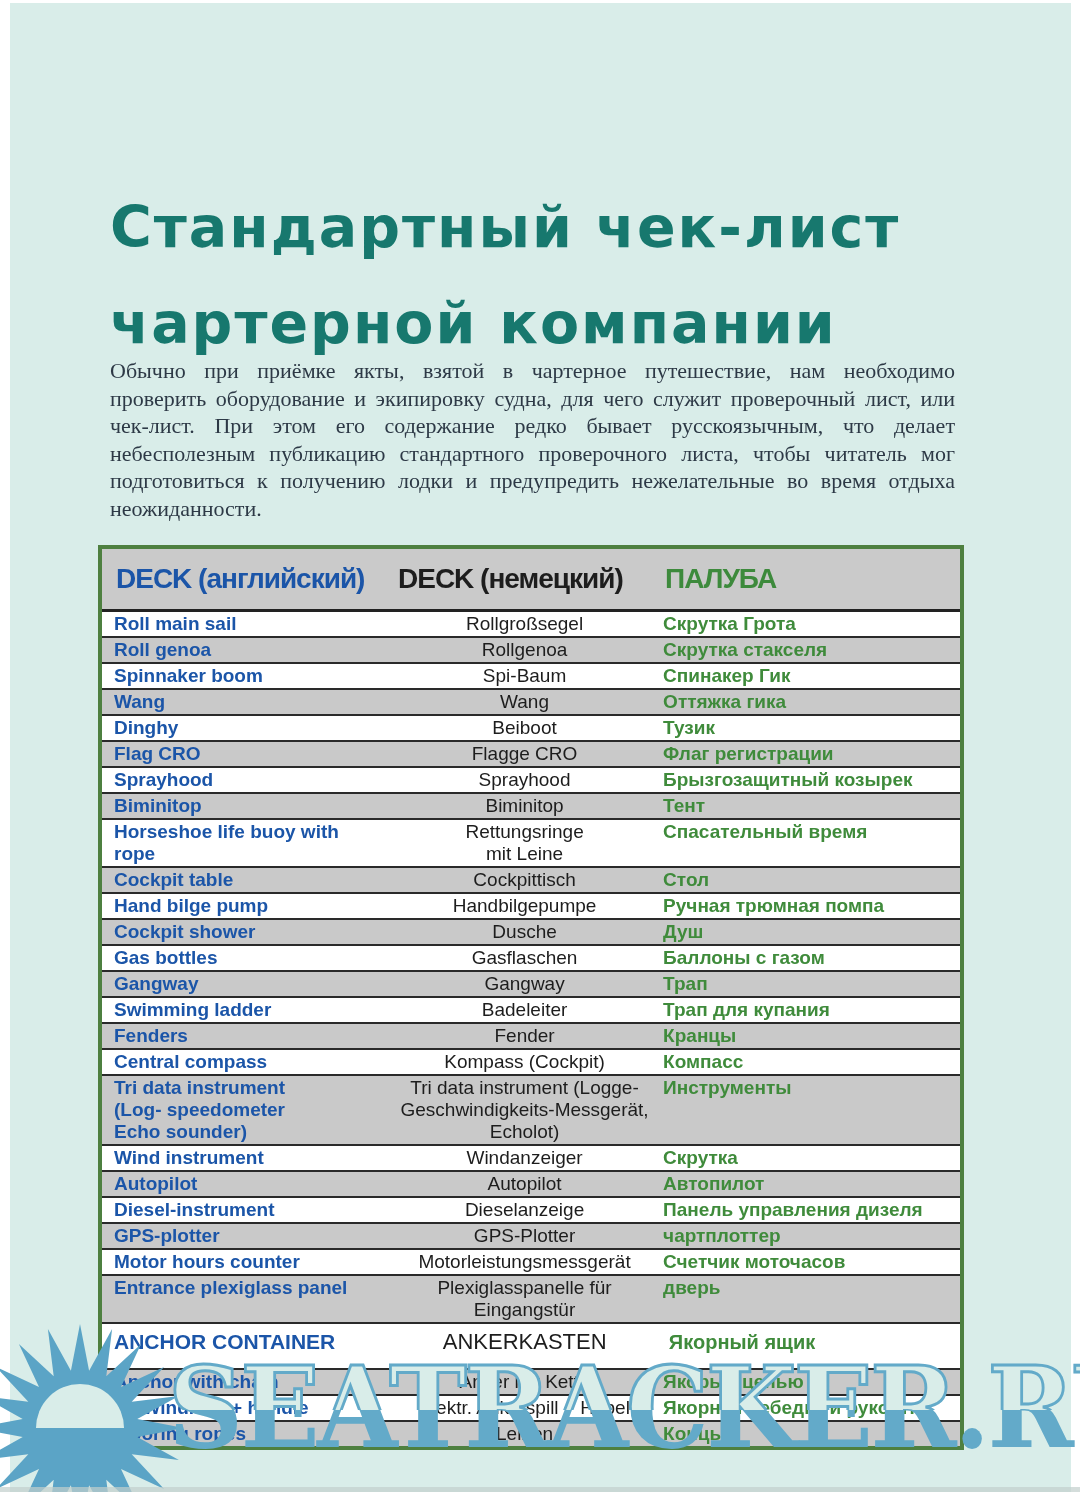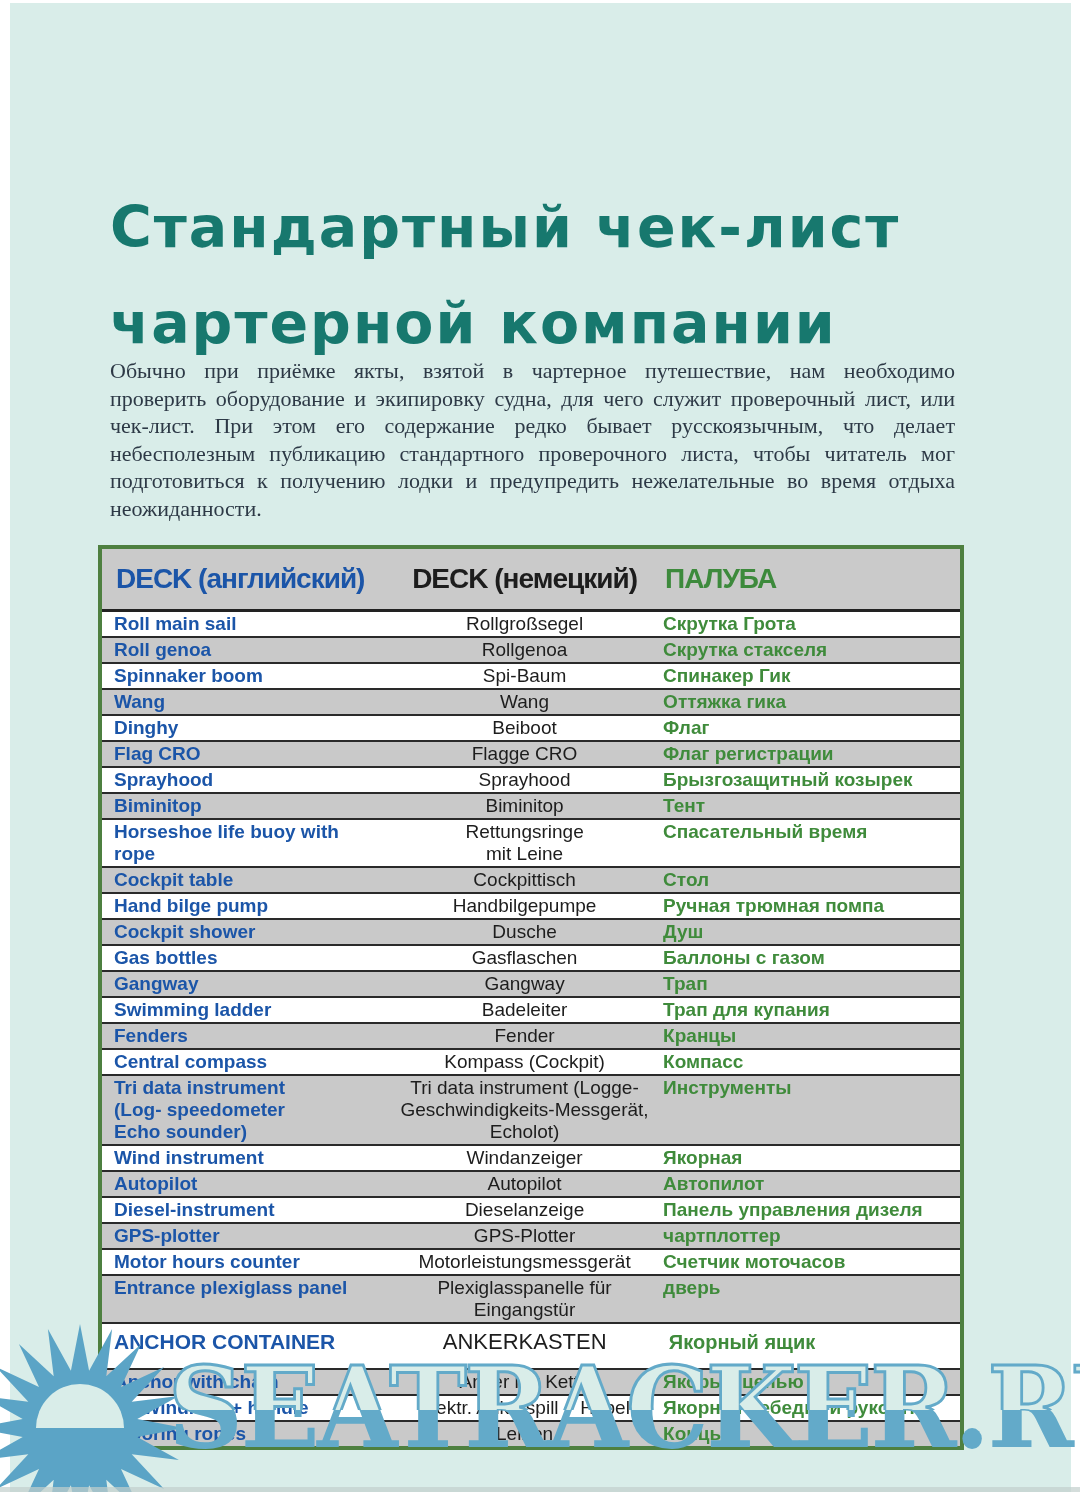--- a/index.html
+++ b/index.html
@@ -55,21 +55,21 @@
     background: #cacaca;
     border-bottom: 3px solid #222222;
   }
   .th {
     font-weight: bold;
     font-size: 28px;
     letter-spacing: -1px;
     box-sizing: border-box;
   }
   .th.en { width: 34.5%; padding-left: 14px; color: #1b55a8; }
-  .th.de { width: 29.5%; text-align: center; color: #1d1d1d; }
+  .th.de { width: 29.5%; color: #1d1d1d; }
   .th.ru { width: 36%;  padding-left: 14px; color: #3d8a3c; }
 
   .trow {
     display: flex;
     border-top: 2px solid #2a2a2a;
     padding: 1px 0;
   }
   .trow:first-child { border-top: none; }
   .trow.yellow { background: #ffffff; }
   .trow.gray   { background: #c9c9c9; }
@@ -146,21 +146,21 @@
           <div class="cell ru">Спинакер Гик</div>
         </div>
         <div class="trow gray">
           <div class="cell en">Wang</div>
           <div class="cell de">Wang</div>
           <div class="cell ru">Оттяжка гика</div>
         </div>
         <div class="trow yellow">
           <div class="cell en">Dinghy</div>
           <div class="cell de">Beiboot</div>
-          <div class="cell ru">Флаг</div>
+          <div class="cell ru">Тузик</div>
         </div>
         <div class="trow gray">
           <div class="cell en">Flag CRO</div>
           <div class="cell de">Flagge CRO</div>
           <div class="cell ru">Флаг регистрации</div>
         </div>
         <div class="trow yellow">
           <div class="cell en">Sprayhood</div>
           <div class="cell de">Sprayhood</div>
           <div class="cell ru">Брызгозащитный козырек</div>
@@ -222,21 +222,21 @@
 (Log- speedometer
 Echo sounder)</div>
           <div class="cell de">Tri data instrument (Logge-
 Geschwindigkeits-Messgerät,
 Echolot)</div>
           <div class="cell ru">Инструменты</div>
         </div>
         <div class="trow yellow">
           <div class="cell en">Wind instrument</div>
           <div class="cell de">Windanzeiger</div>
-          <div class="cell ru">Якорная</div>
+          <div class="cell ru">Скрутка</div>
         </div>
         <div class="trow gray">
           <div class="cell en">Autopilot</div>
           <div class="cell de">Autopilot</div>
           <div class="cell ru">Автопилот</div>
         </div>
         <div class="trow yellow">
           <div class="cell en">Diesel-instrument</div>
           <div class="cell de">Dieselanzeige</div>
           <div class="cell ru">Панель управления дизеля</div>

